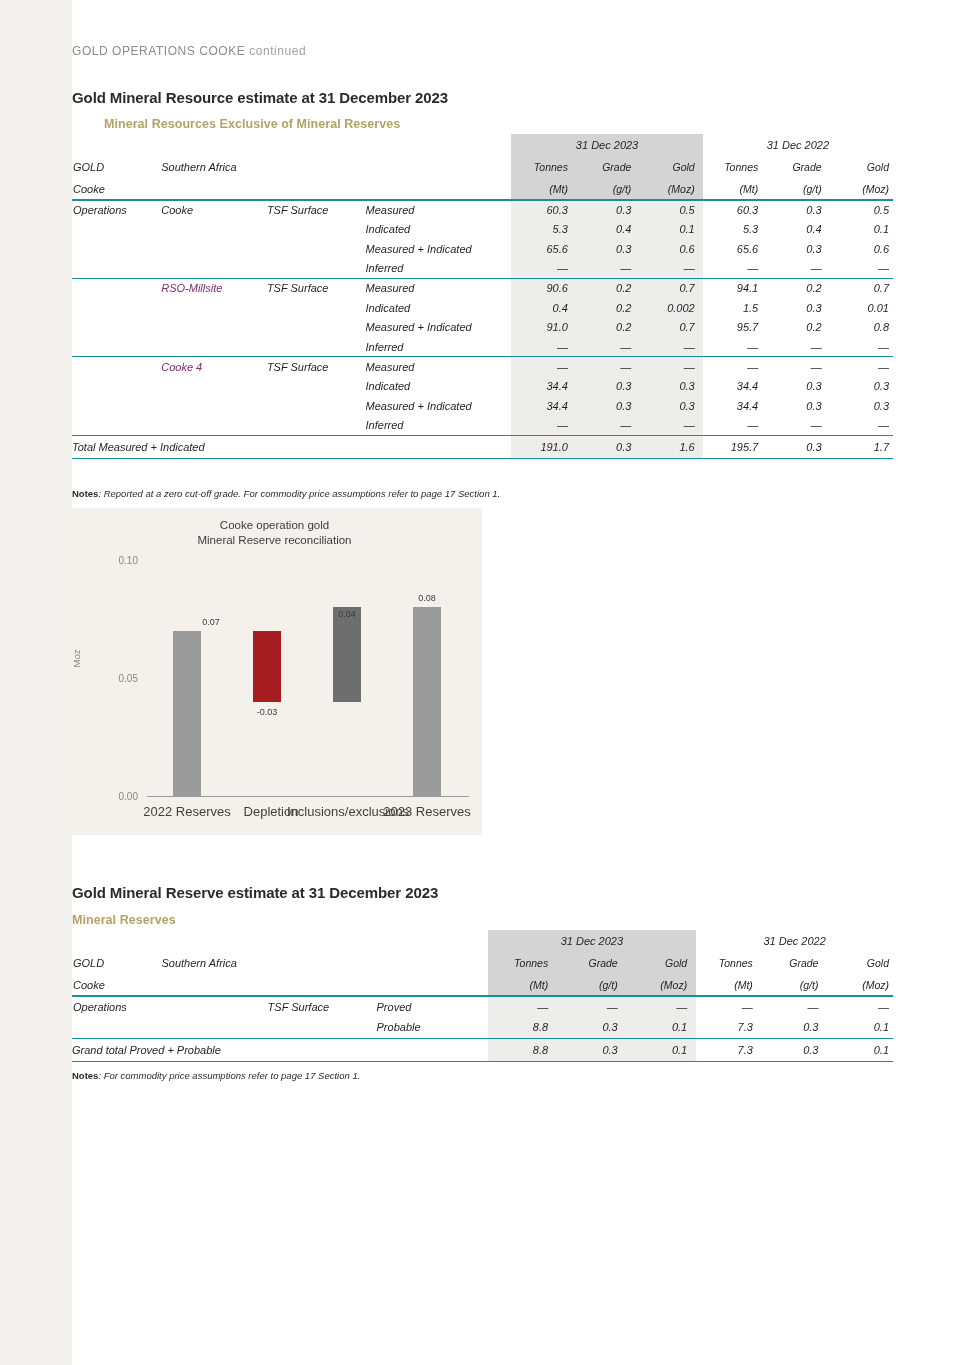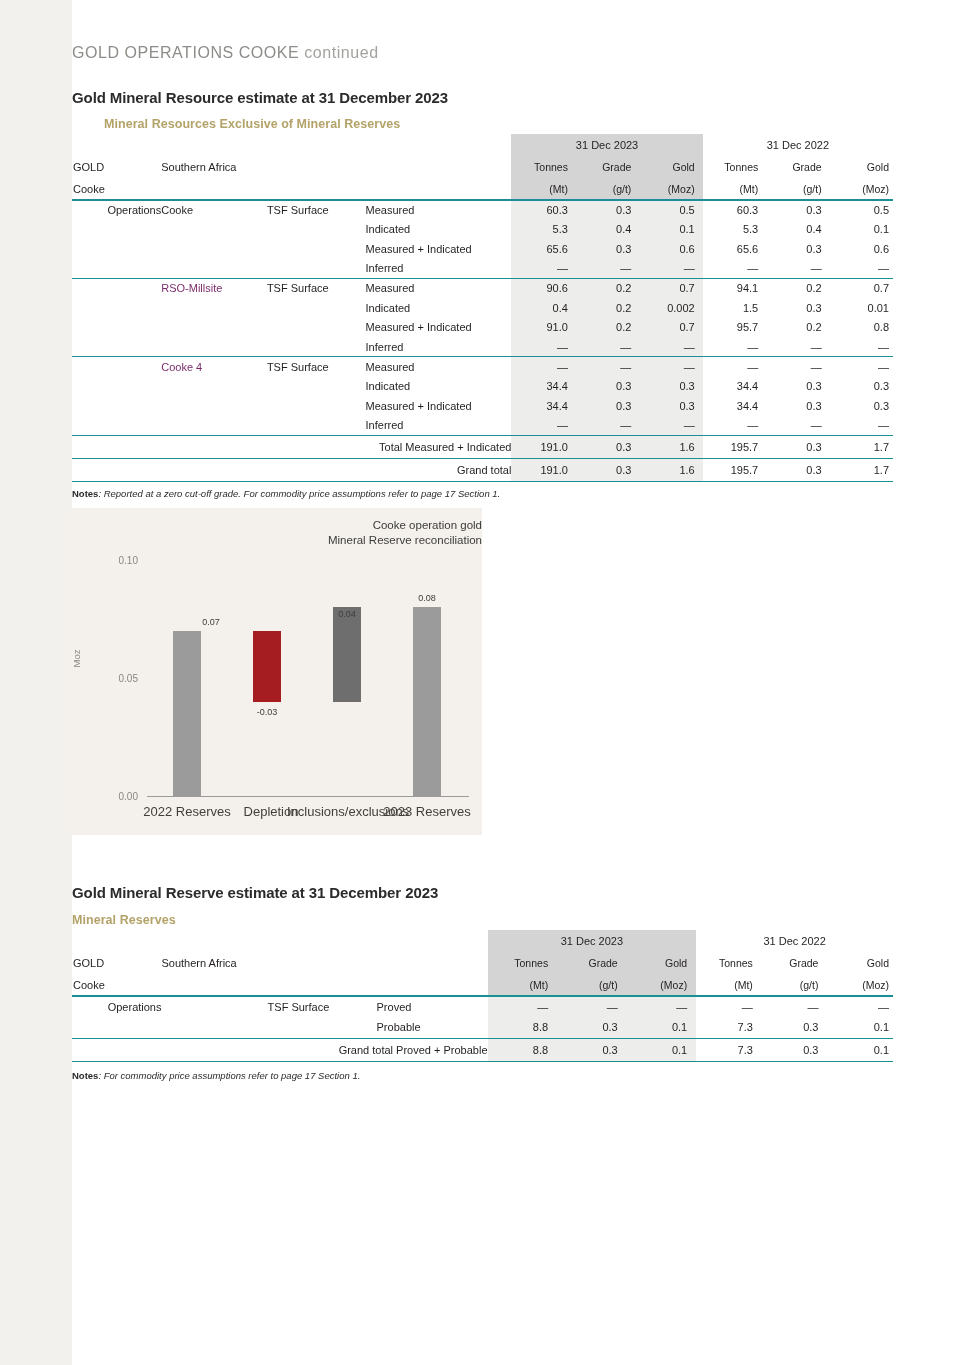--- a/index.html
+++ b/index.html
@@ -12,71 +12,71 @@
     overflow: hidden;
   }
   .page-edge {
     position: absolute; left: 0; top: 0; width: 72px; height: 1365px;
     background: #f2f1ee;
   }
   .content { position: absolute; left: 72px; top: 0; width: 893px; height: 1365px; }
 
   .running-head {
     position: absolute; left: 0; top: 44px;
-    font-size: 16px; letter-spacing: 0.55px; color: #8d8c88; font-weight: 400;
+    font-size: 12px; letter-spacing: 0.55px; color: #8d8c88; font-weight: 400;
   }
   .running-head .cont { color: #a3a29e; }
 
   h1.section-title {
     position: absolute; left: 0; width: 700px;
     font-size: 15px; font-weight: 700; color: #2b2b2b; letter-spacing: -0.1px;
   }
   .sub-title {
     position: absolute; left: 0; width: 700px;
     font-size: 12.5px; font-weight: 700; color: #b3a369; letter-spacing: 0.05px;
   }
 
   
   table.rr {
-    position: absolute; border-collapse: collapse; font-size: 11px;
+    position: absolute; border-collapse: collapse; font-size: 11px; font-style: italic;
   }
   table.rr td, table.rr th { padding: 0; vertical-align: middle; font-weight: 400; }
   .c-lbl1 { width: 90px; text-align: left; padding-left: 1px !important; }
   .c-lbl2 { width: 107px; text-align: left; }
   .c-lbl3 { width: 100px; text-align: left; }
   .c-lbl4 { width: 148px; text-align: left; }
 
   .num { text-align: right; font-size: 11px; }
   .hdrgroup {
     text-align: center; font-size: 11px; font-weight: 700; height: 22px;
   }
   .hdrcell { text-align: right; font-size: 10.5px; font-weight: 700; height: 21px; }
   .shade { background: #d4d4d4; }
   .shade-body { background: #ededeb; }
   .rowh { height: 19.6px; }
   .b { font-weight: 700; }
   .tealline > td { border-top: 1.6px solid #1a8f96; }
   .tealline-thick > td { border-top: 2.6px solid #1a8f96; }
-  .pad-l { padding-left: 2px; text-align: right; }
+  .pad-l { padding-left: 2px; }
   .purple { color: #7b2d6b; font-weight: 700; }
   .namebold { font-weight: 700; }
 
   .notes {
     position: absolute; left: 0; font-size: 9.5px; font-style: italic; color: #2b2b2b;
   }
   .notes b { font-style: normal; font-weight: 700; }
 
   
   .chart-wrap {
     position: absolute; left: -5px; top: 508px; width: 415px; height: 327px;
     background: #f4f1ec;
   }
   .chart-title {
     position: absolute; top: 10px; left: 0; width: 100%;
-    text-align: right; font-size: 11.5px; color: #3c3c3c; line-height: 15px;
+    text-align: center; font-size: 11.5px; color: #3c3c3c; line-height: 15px;
   }
   .plot { position: absolute; left: 80px; top: 52px; width: 320px; height: 236px; }
   .axis-x {
     position: absolute; left: 80px; top: 288px; width: 322px; height: 1.4px;
     background: #9b9b9b;
   }
   .ytick {
     position: absolute; right: 100%; margin-right: 9px; font-size: 10px; color: #8a8781;
     transform: translateY(-50%); white-space: nowrap;
   }
@@ -289,29 +289,20 @@
           <td class="c-lbl4">Inferred</td>
           <td class="num shade-body" style="padding-right: 8px;">—</td>
           <td class="num shade-body" style="padding-right: 8px;">—</td>
           <td class="num shade-body" style="padding-right: 8px;">—</td>
           <td class="num" style="padding-right: 8px;">—</td>
           <td class="num" style="padding-right: 8px;">—</td>
           <td class="num" style="padding-right: 4px;">—</td>
         </tr>
         <tr class="rowh tealline" style="height: 23px;">
           <td colspan="4" class="b pad-l">Total Measured + Indicated</td>
-          <td class="num b shade-body" style="padding-right: 8px;">191.0</td>
-          <td class="num b shade-body" style="padding-right: 8px;">0.3</td>
-          <td class="num b shade-body" style="padding-right: 8px;">1.6</td>
-          <td class="num b" style="padding-right: 8px;">195.7</td>
-          <td class="num b" style="padding-right: 8px;">0.3</td>
-          <td class="num b" style="padding-right: 4px;">1.7</td>
-        </tr>
-        <tr class="rowh tealline" style="height: 23px;">
-          <td colspan="4" class="b pad-l">Grand total</td>
           <td class="num b shade-body" style="padding-right: 8px;">191.0</td>
           <td class="num b shade-body" style="padding-right: 8px;">0.3</td>
           <td class="num b shade-body" style="padding-right: 8px;">1.6</td>
           <td class="num b" style="padding-right: 8px;">195.7</td>
           <td class="num b" style="padding-right: 8px;">0.3</td>
           <td class="num b" style="padding-right: 4px;">1.7</td>
         </tr>
         <tr class="tealline">
           <td colspan="10" style="height: 0px;"></td>
         </tr>

